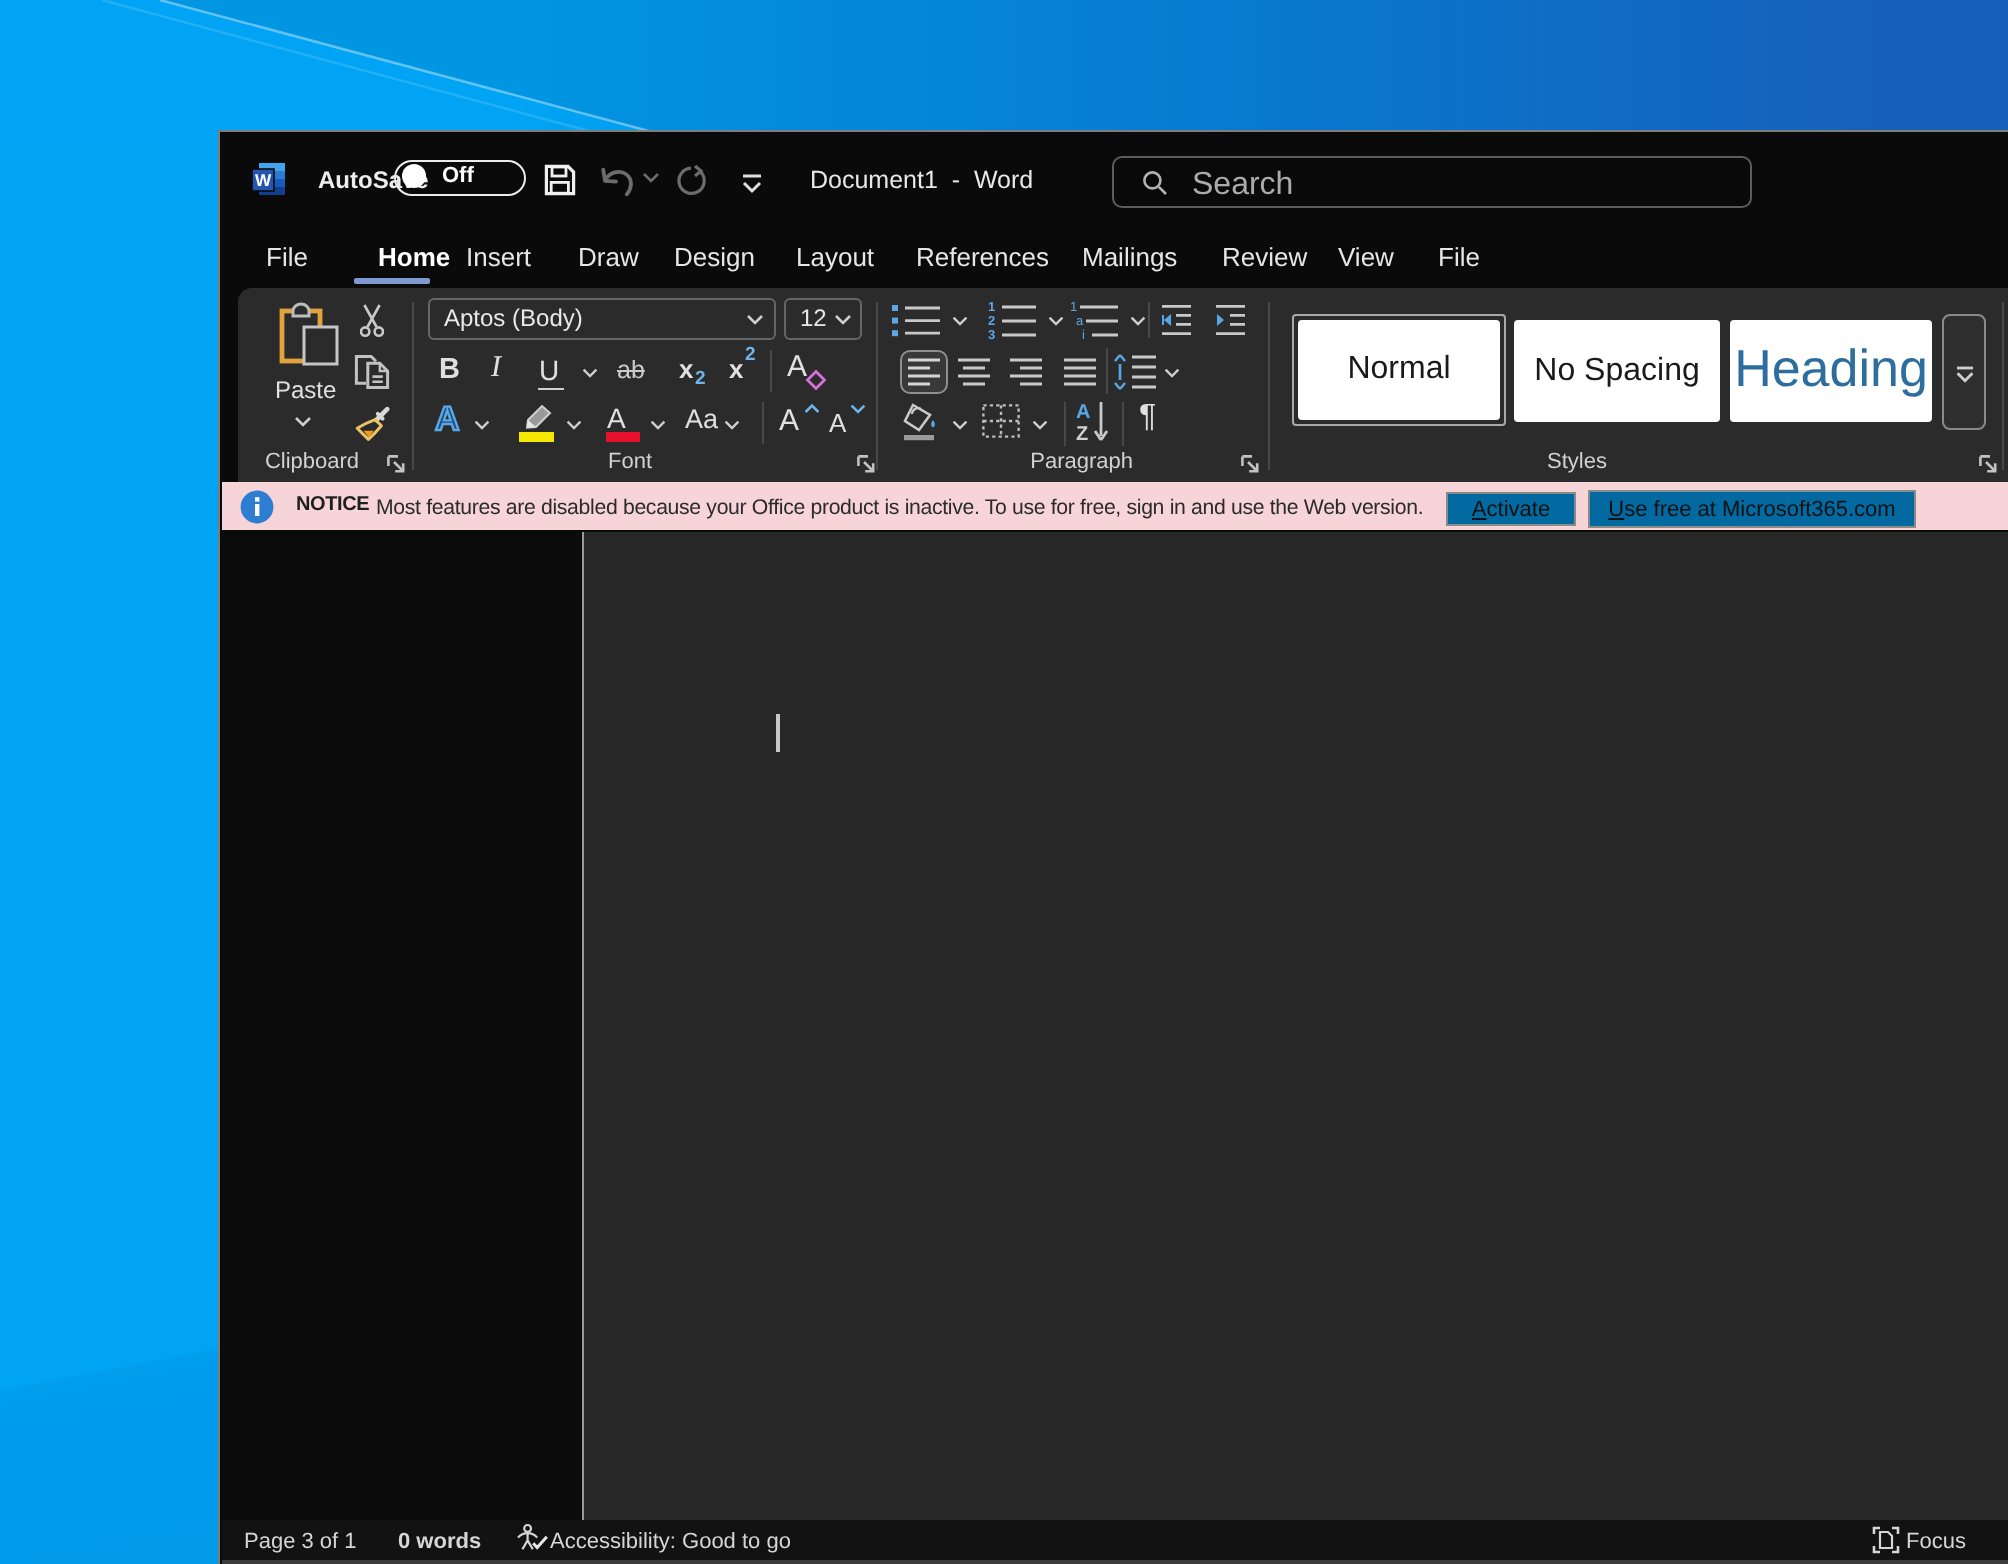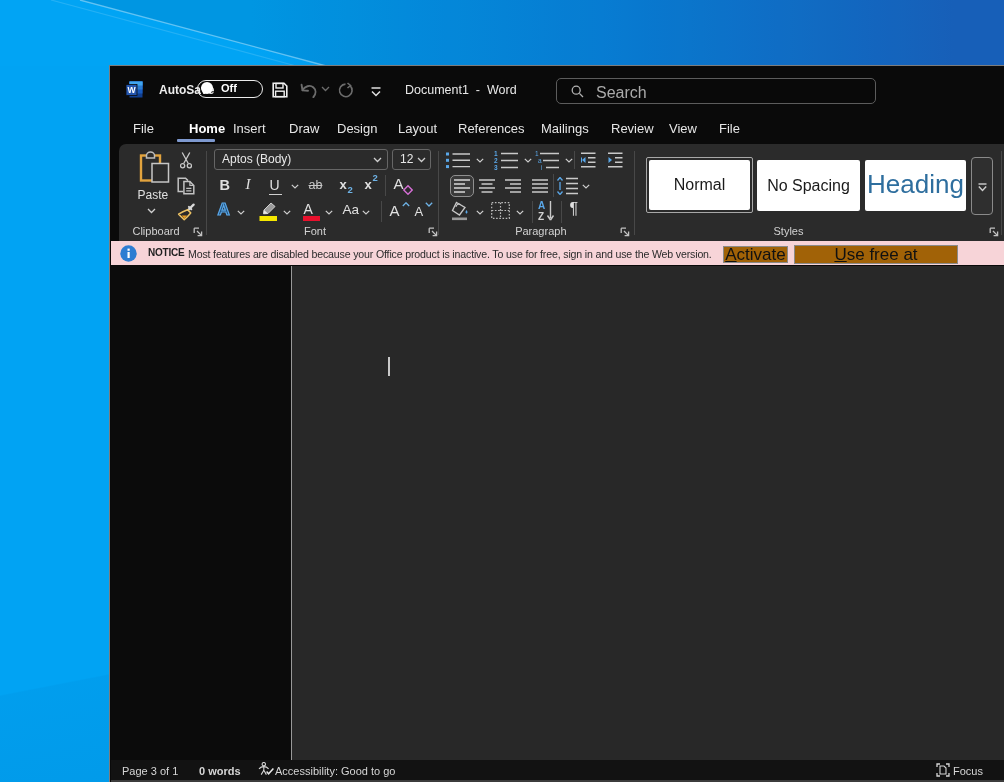--- a/index.html
+++ b/index.html
@@ -36,21 +36,21 @@
 .grouplabel { position:absolute; top:81px; font-size:11px; color:#d2d2d2; }
 .launcher { position:absolute; top:83px; width:10px; height:10px; }
 .combo { position:absolute; border:1px solid #666; border-radius:3px; color:#e8e8e8; font-size:12px; background:#2b2b2b; }
 .chev { position:absolute; }
 .ricon { position:absolute; }
 .rtext { position:absolute; color:#e0e0e0; }
 
 .styletile { position:absolute; top:15.5px; height:51px; background:#fff; border-radius:2px; color:#1a1a1a; text-align:center; }
 
 #notice { left:1px; top:175px; width:894px; height:24px; background:#f7d4d8; color:#1f1f1f; }
-#notice .btn { position:absolute; background:#a16207; border:1px solid #8a8a8a; font-size:17px; color:#111; text-align:center; }
+#notice .btn { position:absolute; background:#0369a1; border:1px solid #8a8a8a; font-size:11px; color:#111; text-align:center; }
 
 #canvas { left:1px; top:200px; width:894px; height:493.5px; background:#0b0b0b; }
 #page { position:absolute; left:180px; top:0; width:714px; height:493.5px; background:#282828; border-left:1px solid #999; }
 #cursor { position:absolute; left:276.5px; top:91px; width:2px; height:19px; background:#c9c9c9; }
 
 #status { left:1px; top:693.5px; width:894px; height:21px; background:#121212; color:#d6d6d6; font-size:11px; }
 #status .abs { position:absolute; }
 #bottomstrip { left:1px; top:714px; width:894px; height:3px; background:#3c3c3c; }
 </style>
 </head>

